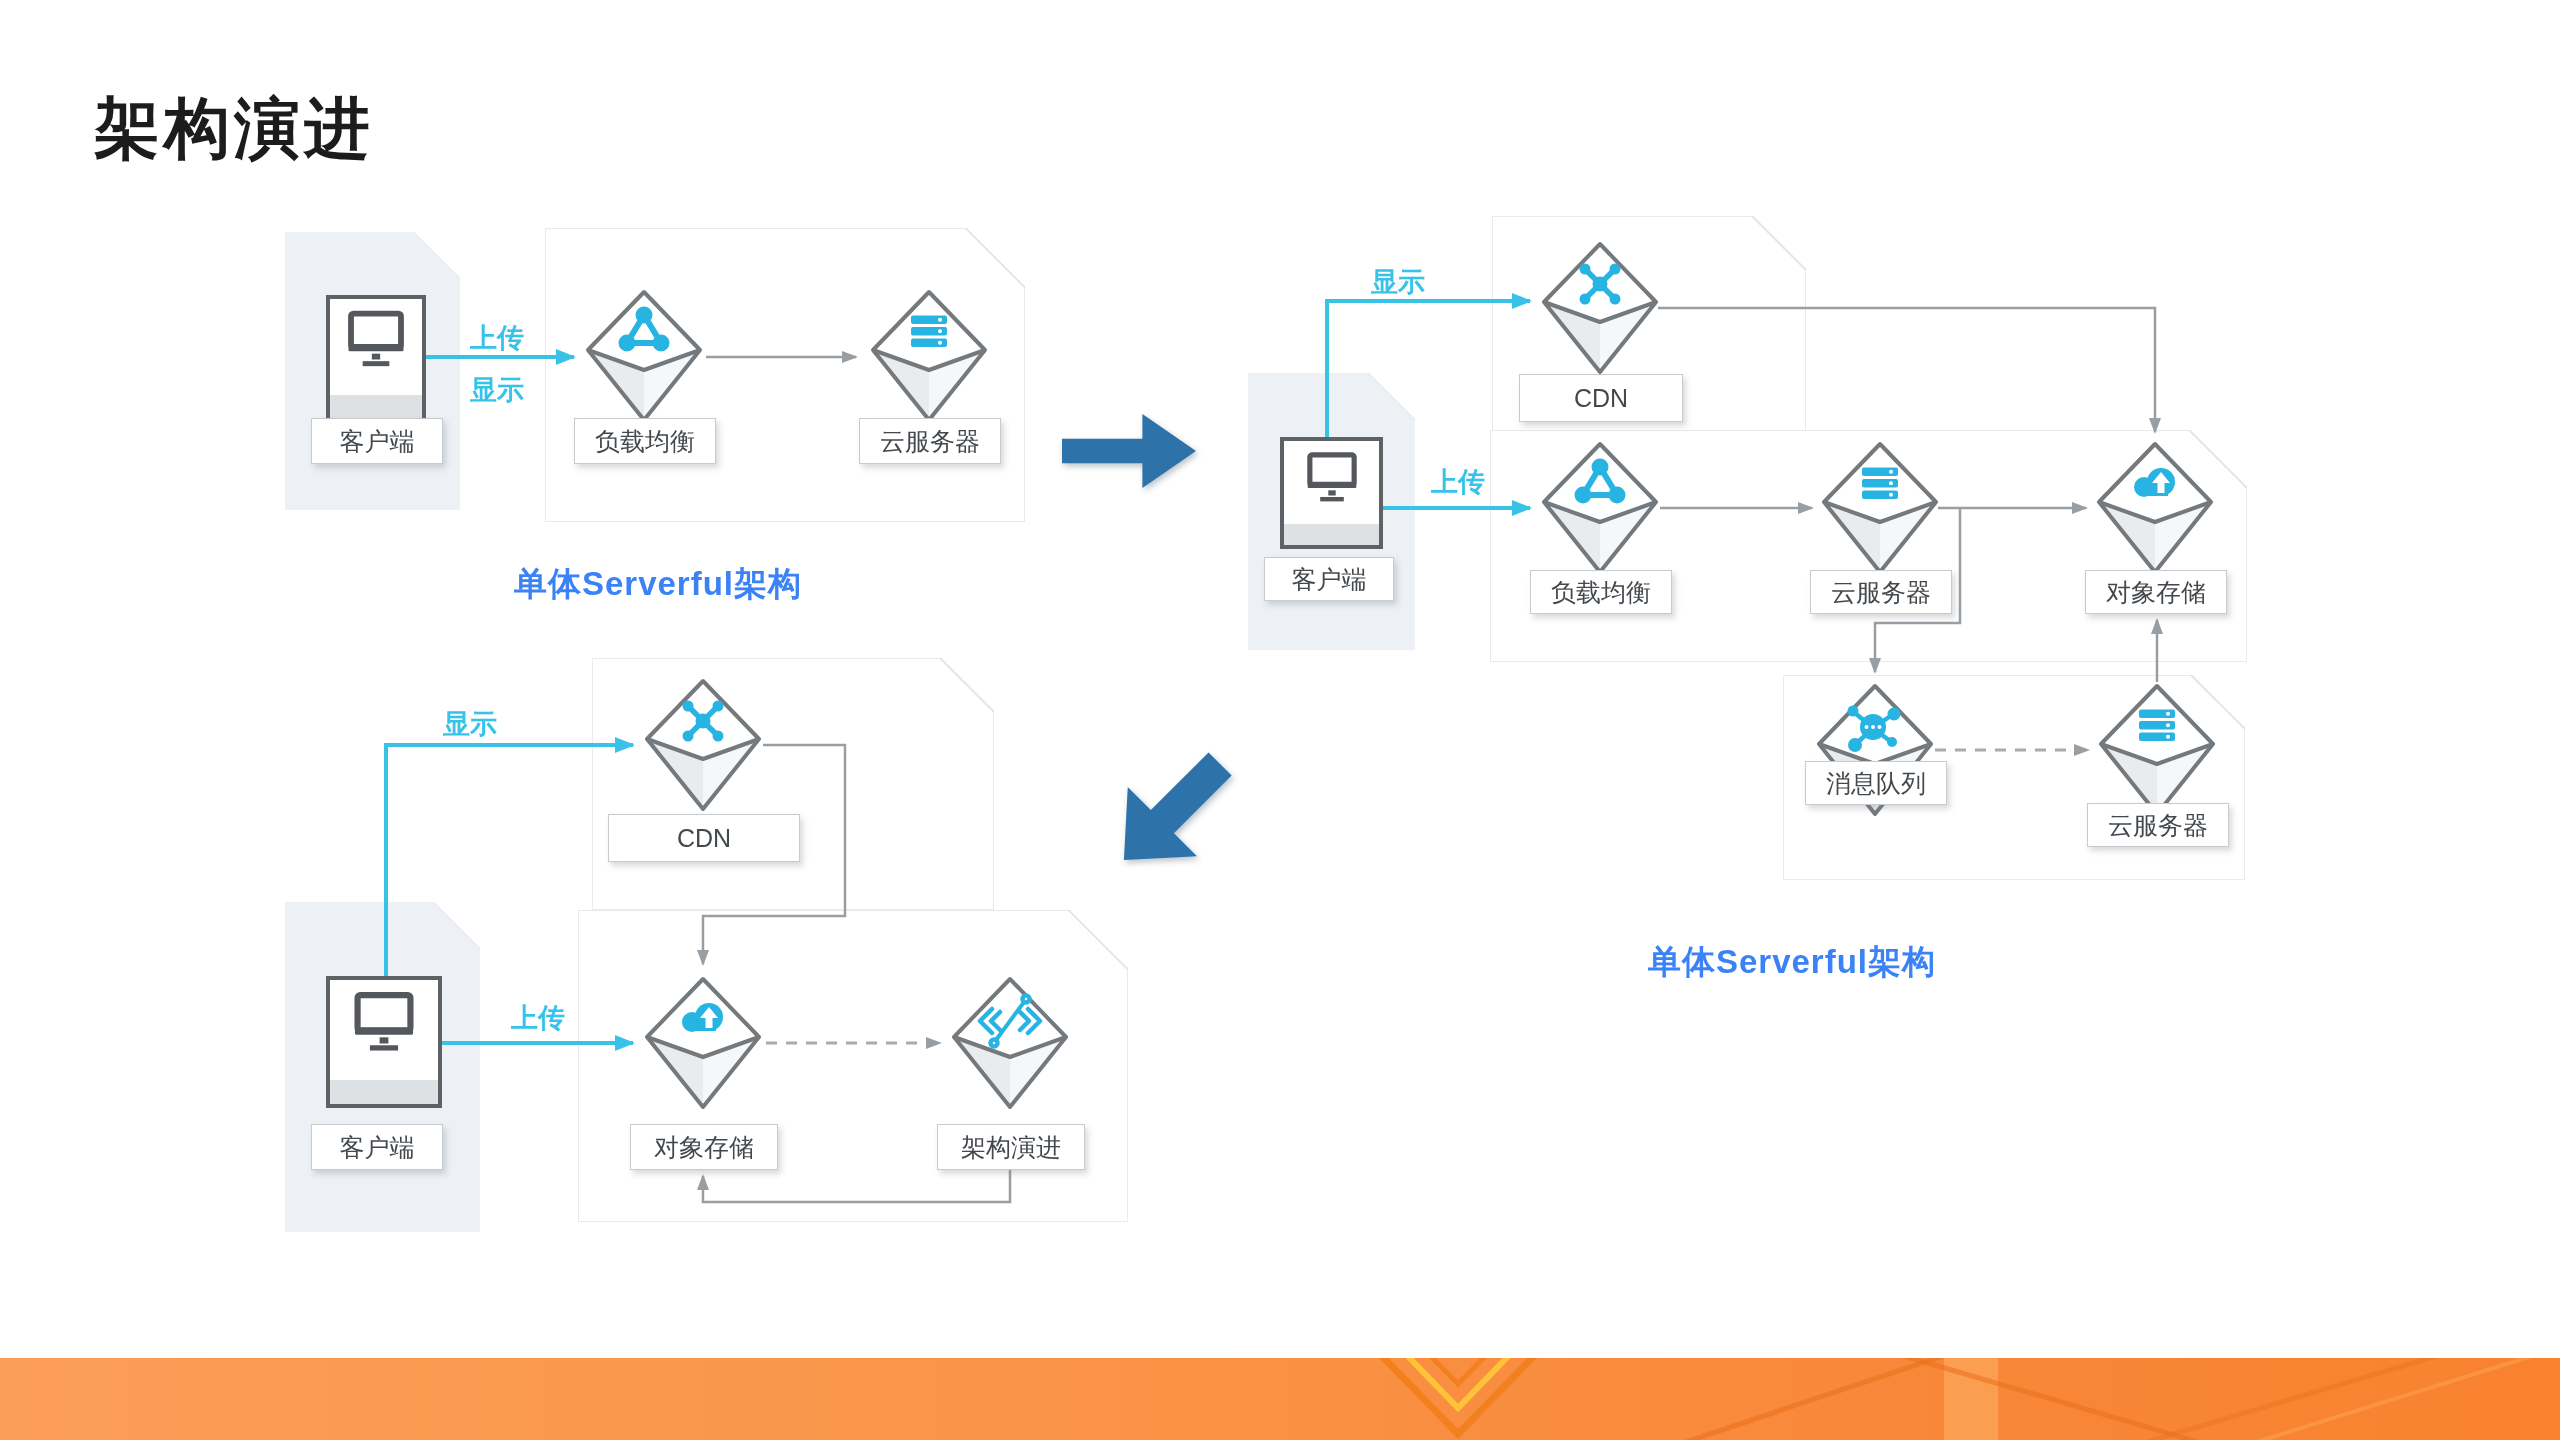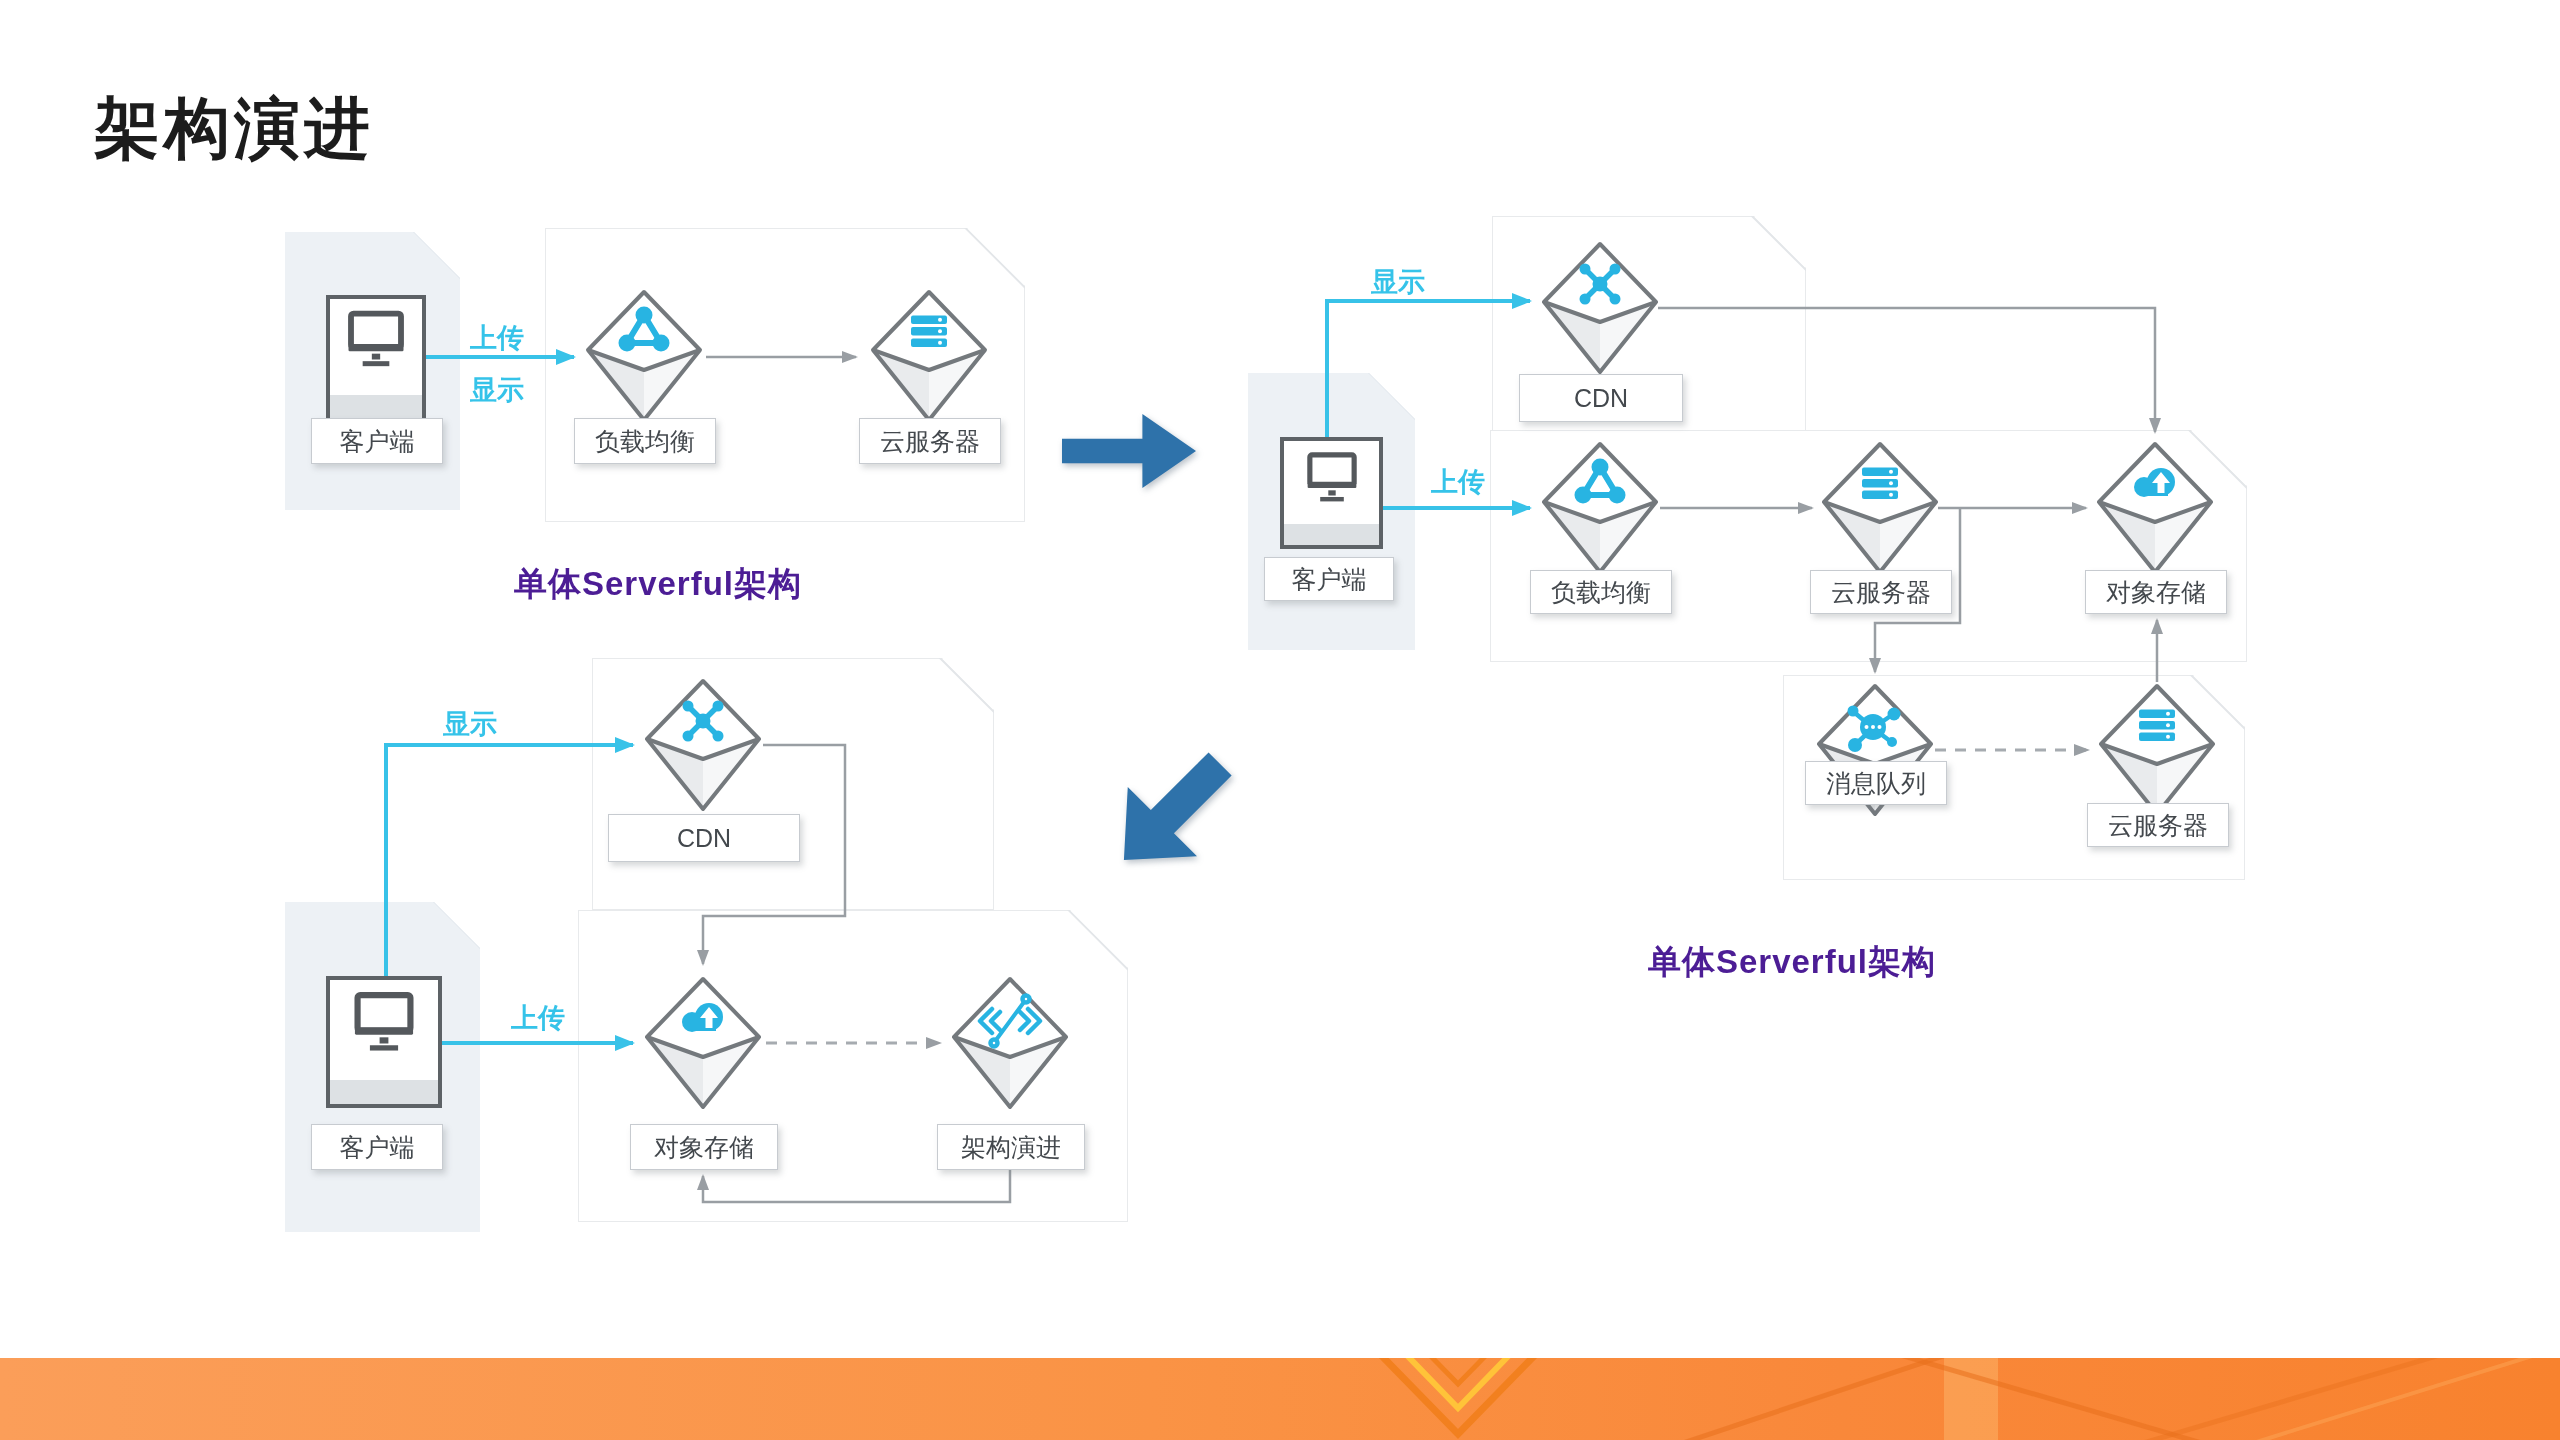--- a/index.html
+++ b/index.html
@@ -15,21 +15,21 @@
         width:calc(var(--dog)*1.5);top:calc(var(--dog)*0.5 - 1px);right:calc(var(--dog)*-0.25);
         transform:rotate(45deg);}
   .card.gray{background:#edf1f5;border:none;box-shadow:none;--dog:46px;}
   .card.gray::before{background:#e0e6ec;}
 
   .cube{position:absolute;}
   .label-box{position:absolute;height:44px;background:#ffffff;border:1px solid #c7cbd0;
         box-shadow:3px 4px 6px rgba(125,131,137,.30);display:flex;align-items:center;justify-content:center;
         font-size:25px;color:#43484d;font-weight:500;white-space:nowrap;}
   .edge-label{position:absolute;transform:translateX(-50%);font-size:27px;font-weight:600;color:#35c3e9;white-space:nowrap;text-align:right;}
-  .caption{position:absolute;transform:translateX(-50%);font-size:33px;font-weight:600;color:#4c1d95;
+  .caption{position:absolute;transform:translateX(-50%);font-size:33px;font-weight:600;color:#3b82f6;
         letter-spacing:1px;white-space:nowrap;}
 
   .client-box{position:absolute;background:#ffffff;border:4px solid #5d6266;}
   .client-box .strip{position:absolute;left:0;right:0;bottom:0;height:24px;background:#dde1e4;}
   .client-box svg{position:absolute;left:50%;top:8px;transform:translateX(-50%);}
 
   #connectors{position:absolute;left:0;top:0;width:2560px;height:1440px;pointer-events:none;}
   .bigarrow{position:absolute;filter:drop-shadow(2px 3px 3px rgba(60,80,100,.35));}
 
   #footer{position:absolute;left:0;top:1358px;width:2560px;height:82px;overflow:hidden;

